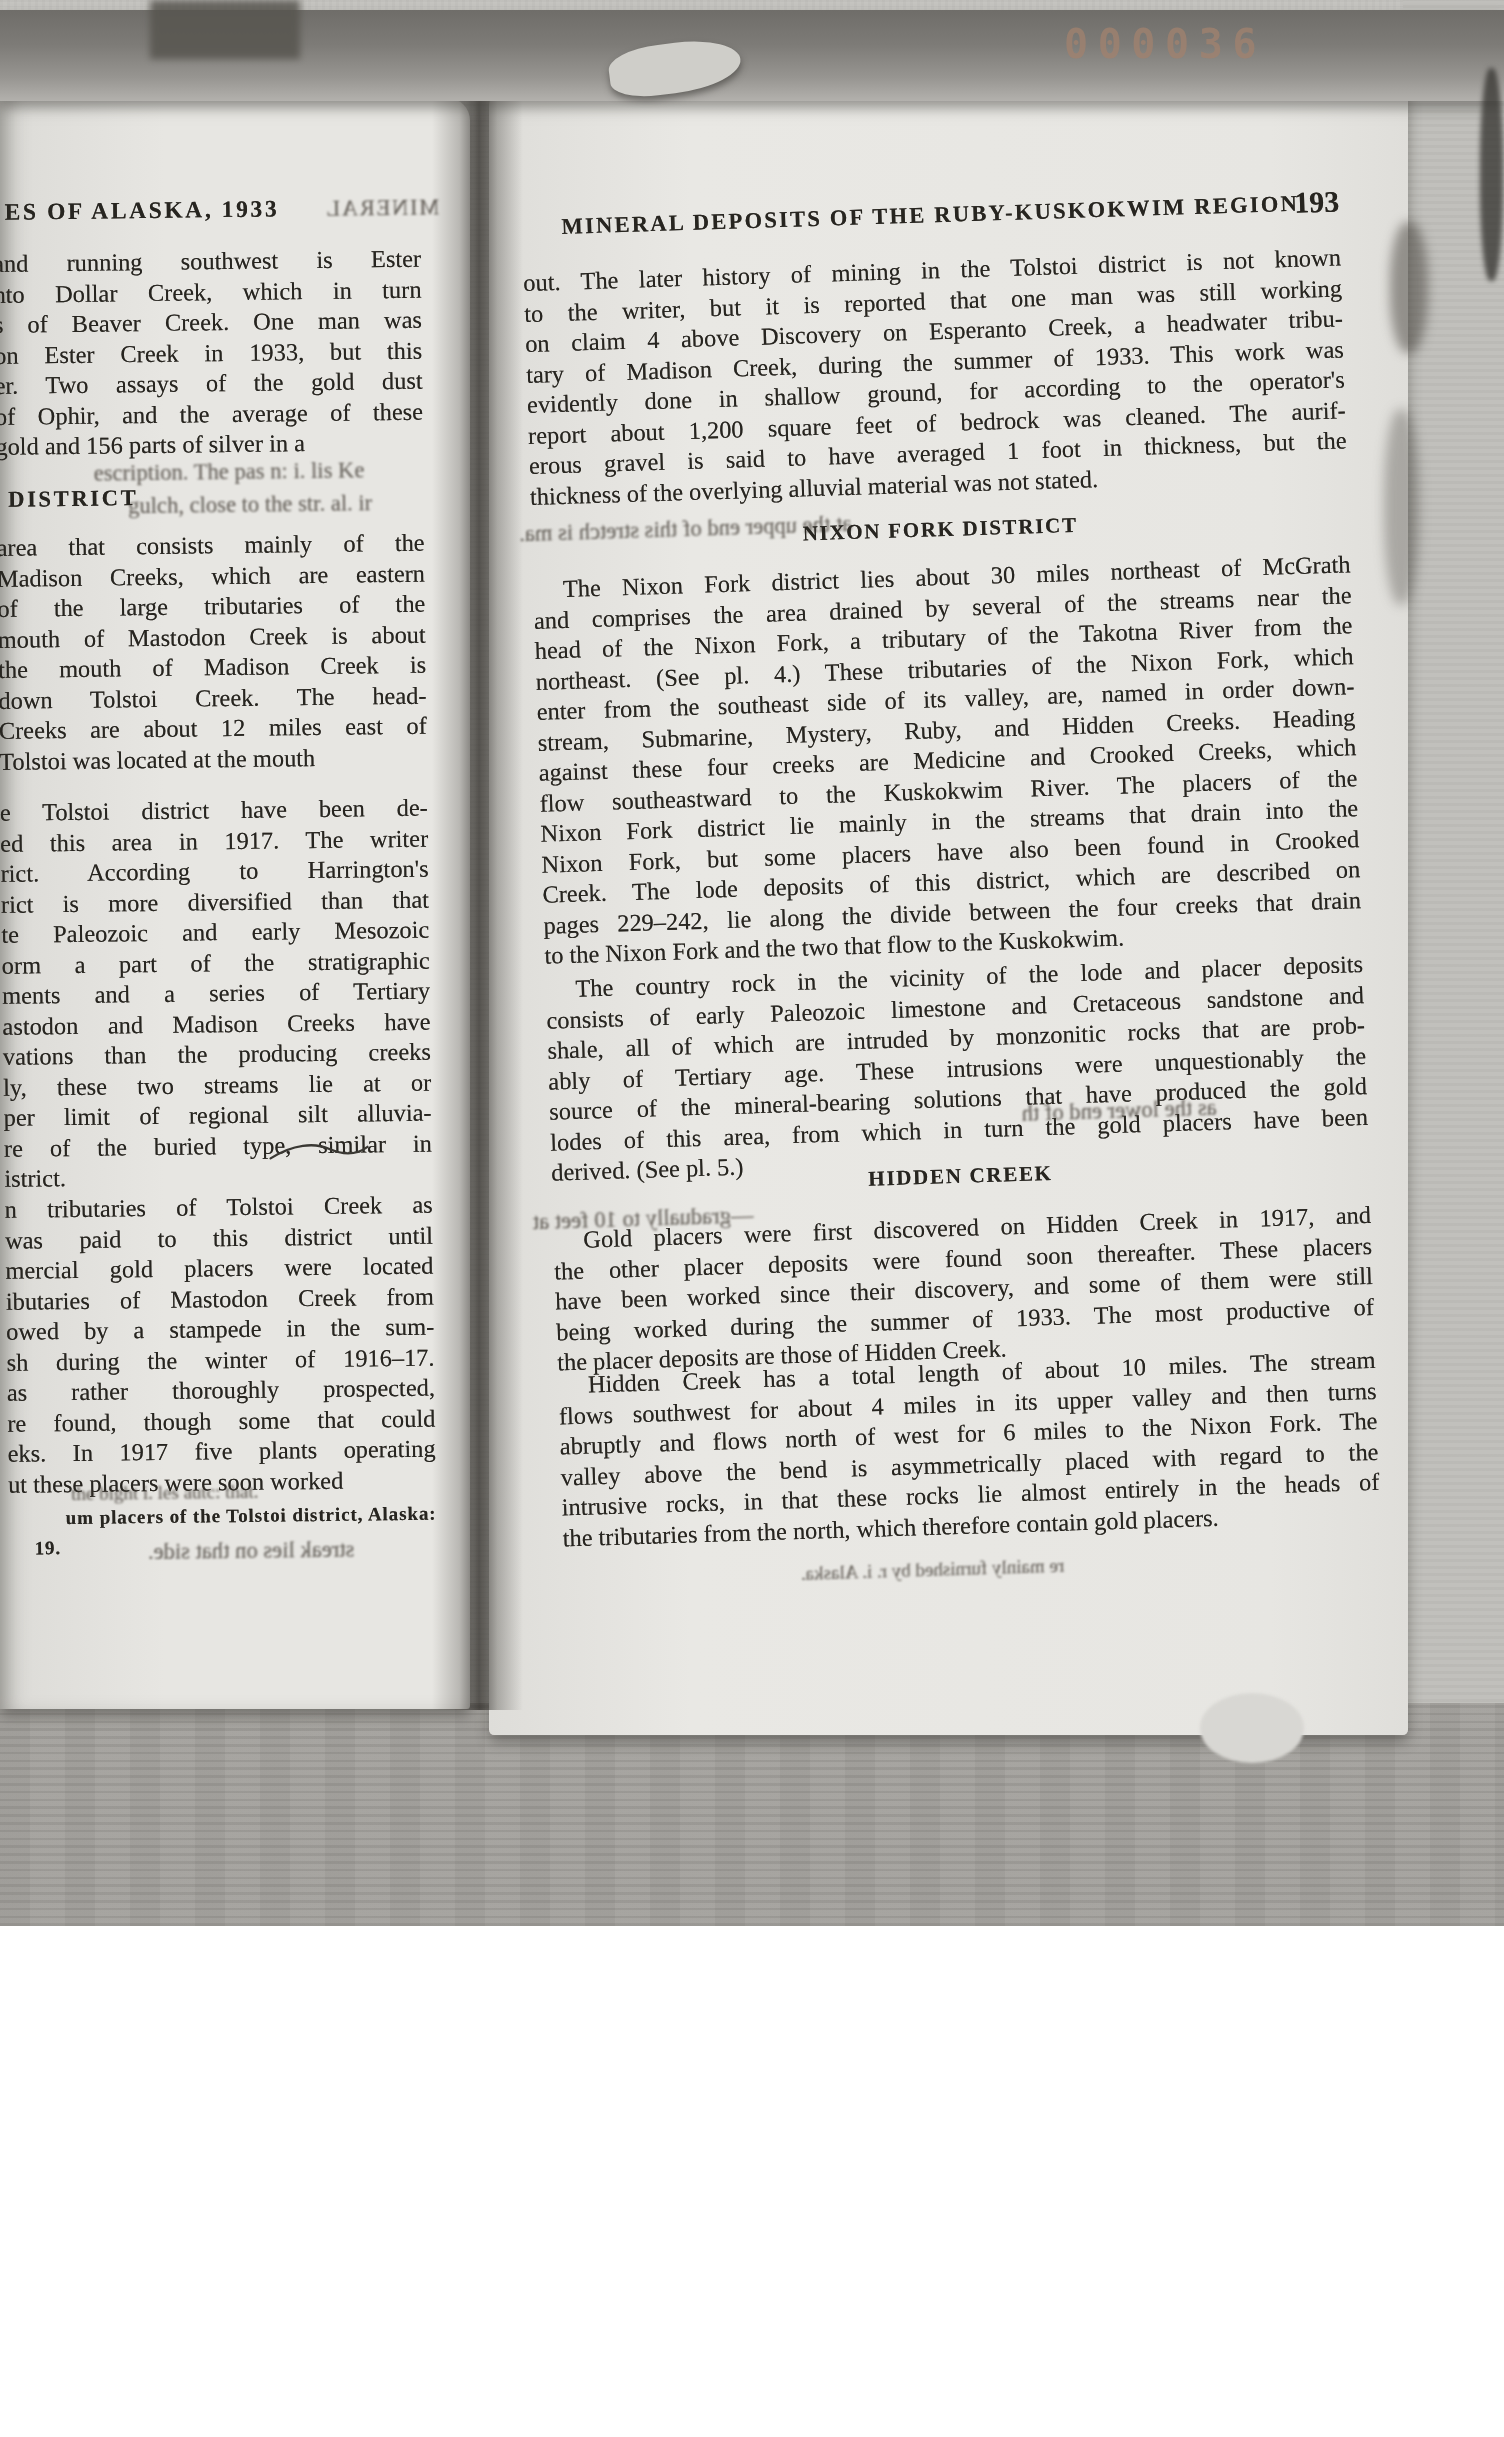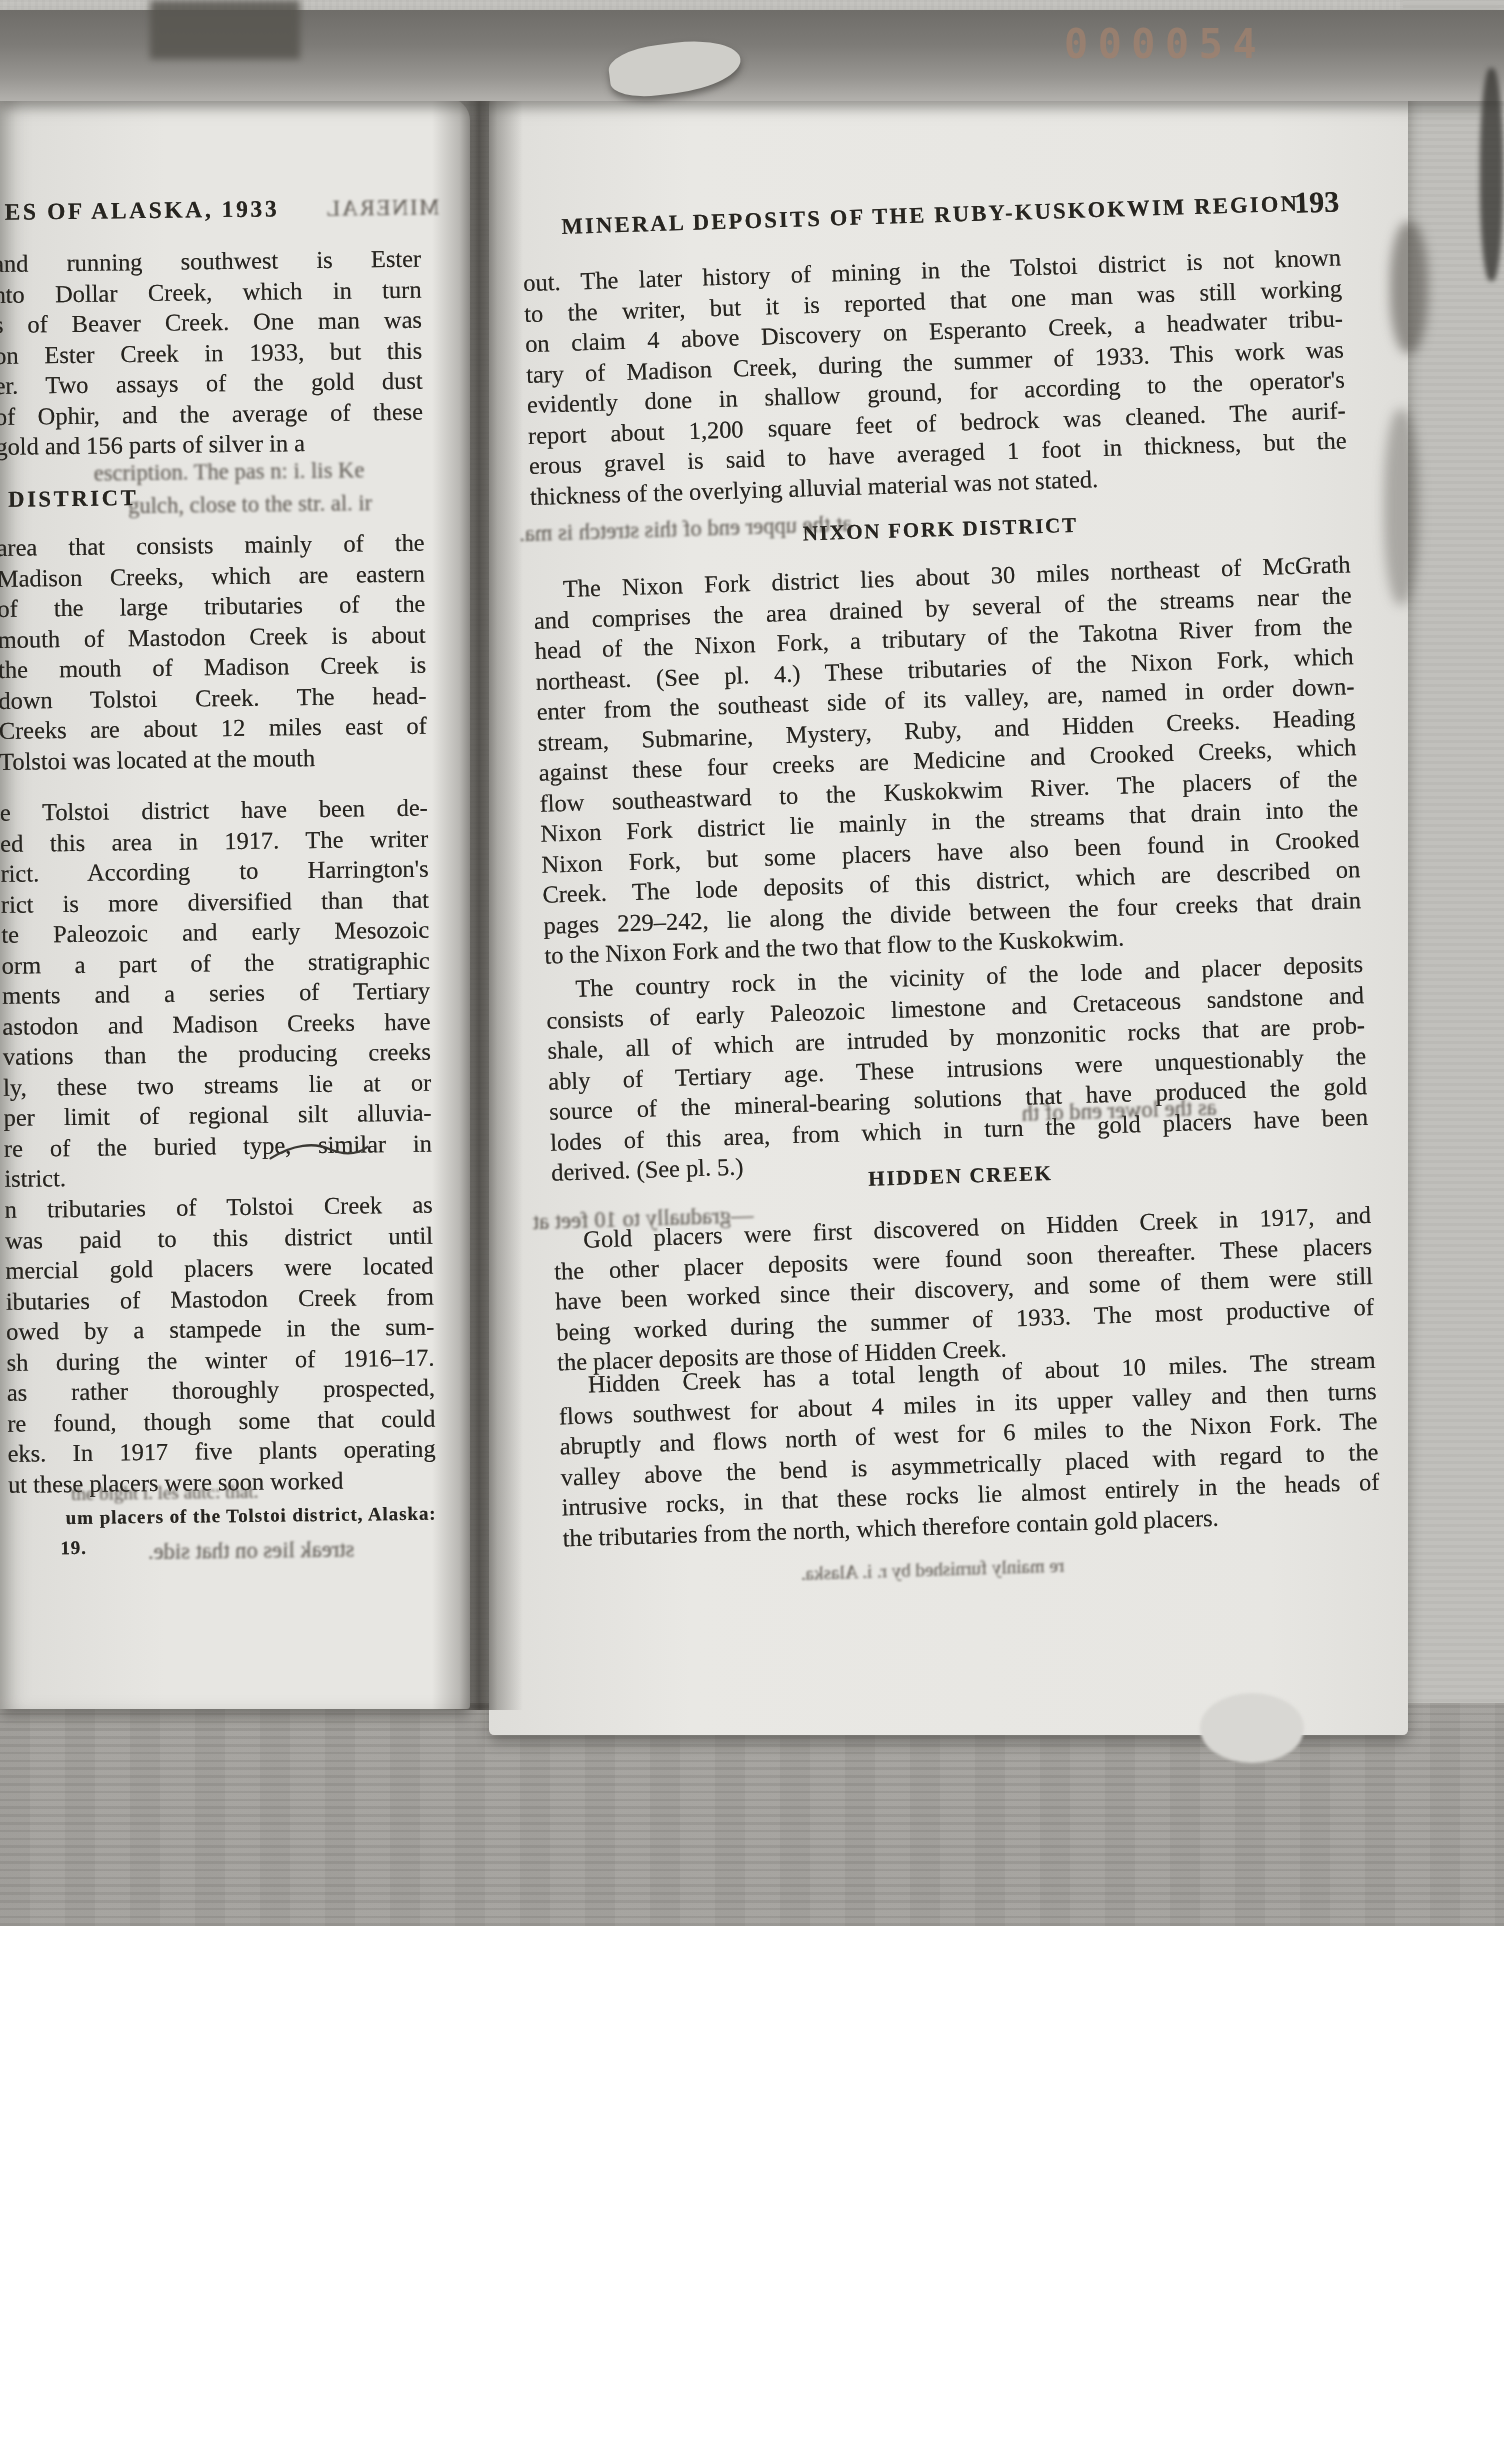--- a/index.html
+++ b/index.html
@@ -82,21 +82,21 @@
   .ink { color:#272520; text-shadow:0 0 0.4px rgba(45,40,34,0.65); }
   
   .lp-header { top:98px; left:12.2px; font-size:23.5px; font-weight:bold; letter-spacing:2.6px;
     white-space:nowrap; }
   .lcol { left:0; width:428px; font-size:24.4px; line-height:30.5px; }
   .lline { text-align:justify; text-align-last:justify; }
   .lline.last { text-align-last:left; }
   .lp-heading { top:386px; left:12.2px; font-size:22.6px; font-weight:bold; letter-spacing:2.6px; }
   .lp-foot { left:0; width:428px; font-size:19px; font-weight:bold; text-align:right;
     letter-spacing:0.9px; }
-  .lp-foot.fn2 { width:78px; text-align:right; }
+  .lp-foot.fn2 { width:78px; text-align:center; }
   
   .rp-header { top:118px; left:50px; width:818px; height:38px; }
   .rp-title { position:absolute; left:0; right:0; text-align:center; font-size:22.6px;
     font-weight:bold; letter-spacing:2.2px; }
   .rp-num { position:absolute; right:0; top:-5.2px; font-size:30px; font-weight:bold; }
   .rcol { left:50px; width:818px; font-size:24.4px; line-height:30.5px; }
   .rline { text-align:justify; text-align-last:justify; }
   .rline.last { text-align-last:left; }
   .rline.indent { text-indent:30px; }
   .rp-heading { left:50px; width:818px; text-align:center; font-size:21px; font-weight:bold;
@@ -246,15 +246,15 @@
   </div>
 
   <div class="gutter"></div>
   <div class="top-band">
     <div class="torn"></div>
   </div>
   <div class="clip-block"></div>
   <div class="smudge s1"></div>
   <div class="smudge s2"></div>
   <div class="smudge s3"></div>
-  <div class="stamp">000054</div>
+  <div class="stamp">000036</div>
 </div>
 
 
 </body></html>

